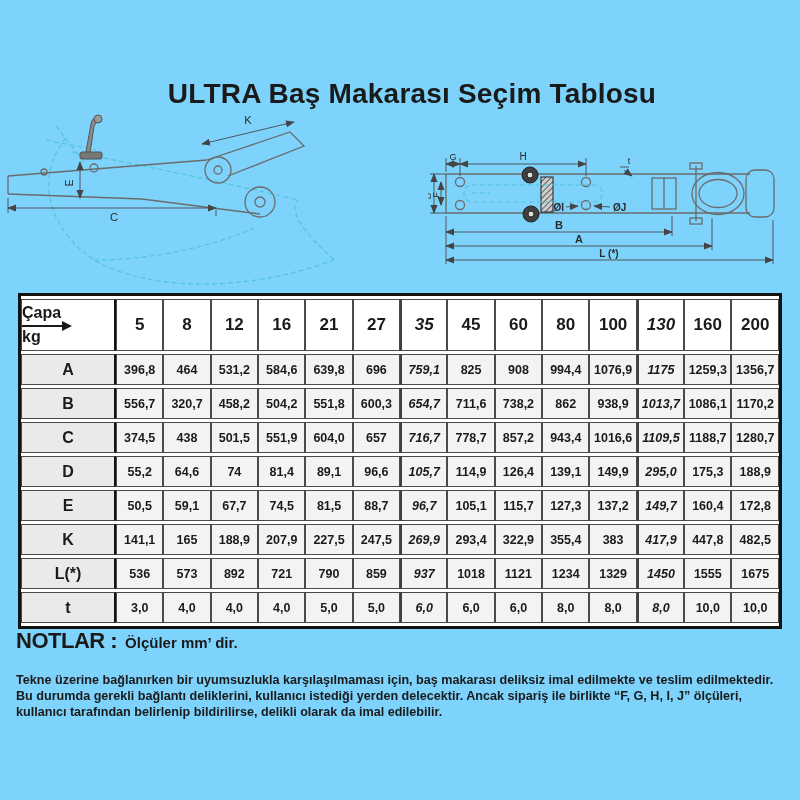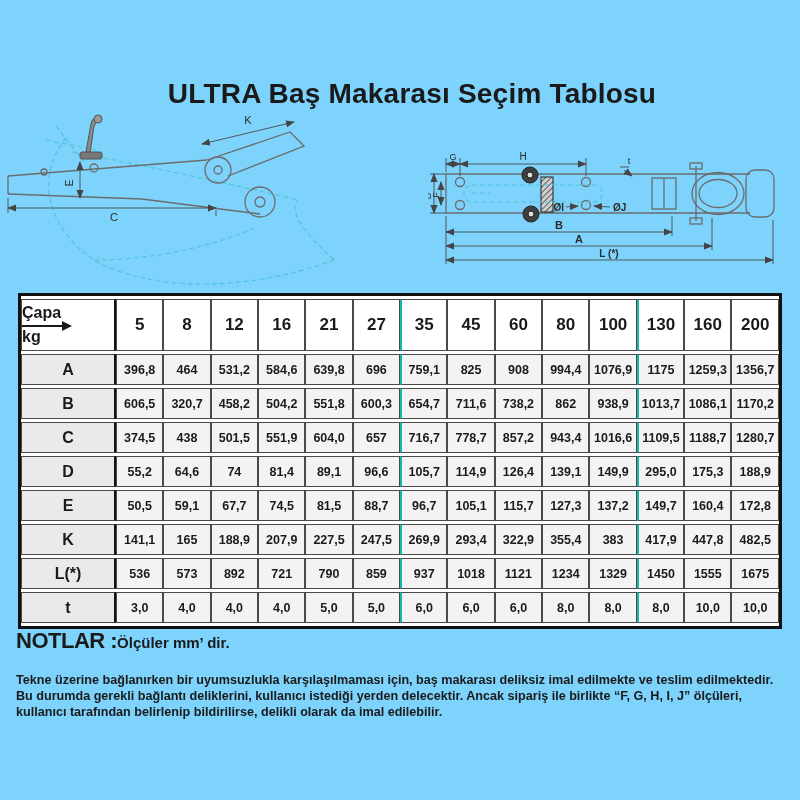--- a/index.html
+++ b/index.html
@@ -14,28 +14,28 @@
   .table-wrap{position:absolute;top:293px;left:18px;width:764px;}
   table.sel{border-collapse:separate;border-spacing:0 3px;width:764px;
             border:3px solid #111;background:#fff;table-layout:fixed;}
   table.sel th,table.sel td{border:1px solid #4a4a4a;text-align:center;vertical-align:middle;
             padding:0;overflow:hidden;}
   table.sel thead th{background:#fff;font-size:17px;font-weight:700;height:50px;}
   table.sel th.corner{width:92px;border-right:2px solid #111;background:#fff;}
   table.sel tbody th.rowlabel{background:#eaeaea;font-size:16px;font-weight:700;height:29px;
             border-right:2px solid #111;}
   table.sel tbody td{background:#f3f3f3;font-size:12.5px;font-weight:600;height:29px;}
-  table.sel .grp{border-left:2px solid #14b8a6;}
+  table.sel .grp{border-left:2px solid #404040;font-style:italic;}
   .capa{display:flex;flex-direction:column;align-items:flex-start;line-height:1.05;font-size:16px;}
   .capa-arrow{position:relative;width:48px;height:2px;background:#1a1a1a;margin:3px 0 2px;}
   .capa-arrow::after{content:"";position:absolute;right:-2px;top:-4px;width:0;height:0;
       border-left:10px solid #1a1a1a;border-top:5px solid transparent;border-bottom:5px solid transparent;}
 
   .notes{position:absolute;left:16px;top:628px;width:770px;}
-  .notlar-line{display:flex;align-items:baseline;gap:0;}
+  .notlar-line{display:flex;align-items:baseline;gap:8px;}
   .notlar{font-size:22px;font-weight:700;letter-spacing:-.5px;}
   .note1{font-size:15px;font-weight:700;}
   .note2{font-size:13px;font-weight:700;margin-top:15px;}
   .note3{font-size:12.6px;font-weight:700;margin-top:18px;line-height:1.28;}
   svg text{font-family:"Liberation Sans", sans-serif;fill:#2b2b2b;}
 </style>
 </head>
 <body>
 
 <div class="page">
@@ -210,21 +210,21 @@
             <td>825</td>
             <td>908</td>
             <td>994,4</td>
             <td>1076,9</td>
             <td class="grp">1175</td>
             <td>1259,3</td>
             <td>1356,7</td>
           </tr>
           <tr>
             <th class="rowlabel">B</th>
-            <td>606,5</td>
+            <td>556,7</td>
             <td>320,7</td>
             <td>458,2</td>
             <td>504,2</td>
             <td>551,8</td>
             <td>600,3</td>
             <td class="grp">654,7</td>
             <td>711,6</td>
             <td>738,2</td>
             <td>862</td>
             <td>938,9</td>

